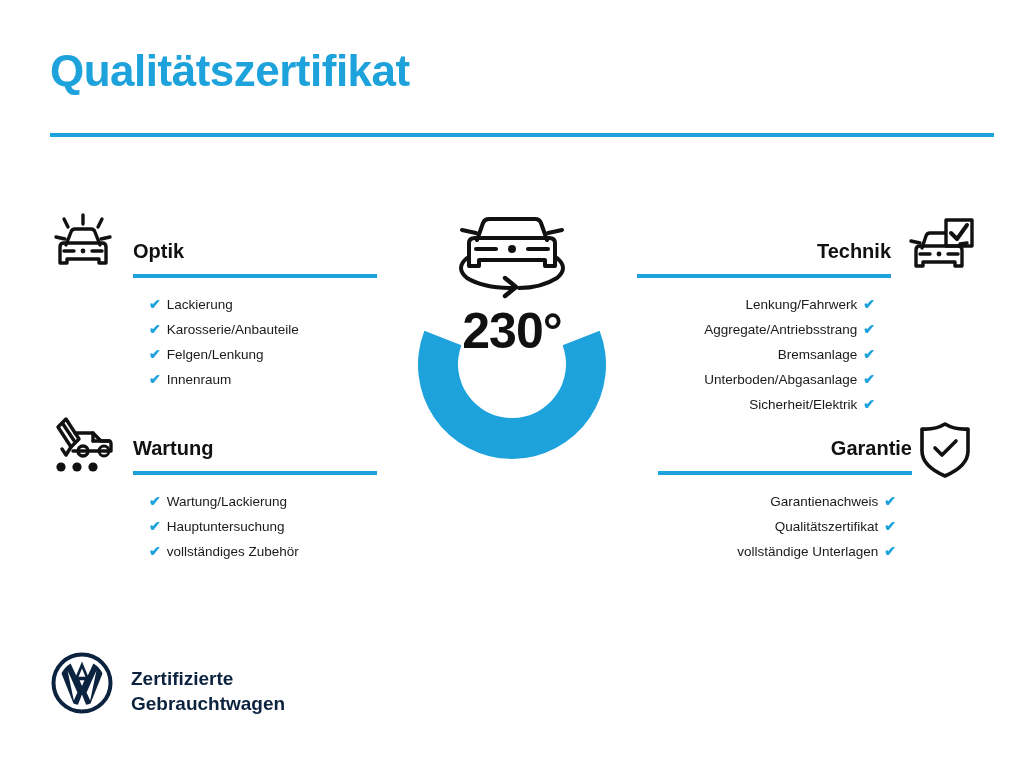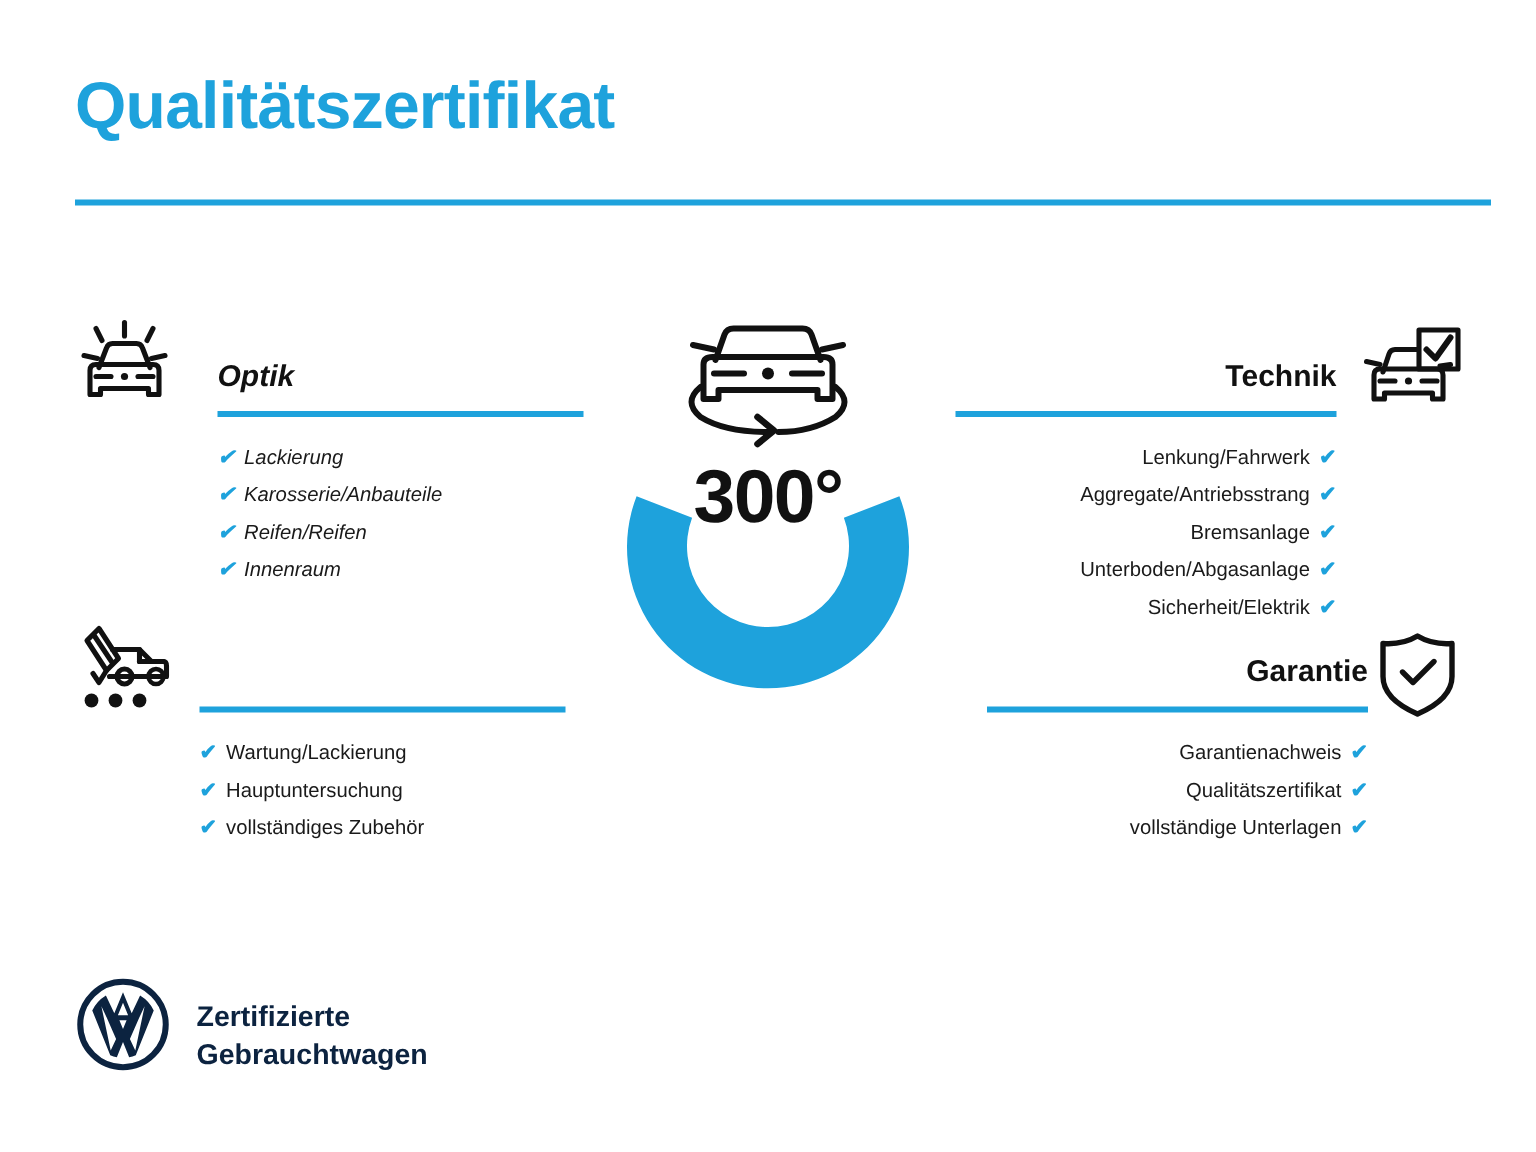--- a/index.html
+++ b/index.html
@@ -56,21 +56,21 @@
   .section-rule {
     position: absolute;
     left: 0;
     bottom: 0;
     width: 100%;
     height: 4px;
     background: #1ea2dc;
   }
   .check-list {
     list-style: none;
-    margin: 0;
+    margin: 16px;
     padding: 0;
     margin-top: 14px;
   }
   .check-list li {
     font-size: 13.5px;
     line-height: 24px;
     color: #1a1a1a;
     white-space: nowrap;
   }
   .check-mark {
@@ -82,21 +82,21 @@
   
   .sec-left .section-title { text-align: left; }
   .sec-left .check-list li { text-align: left; }
   .sec-left .check-mark { margin-right: 6px; }
 
   
   .sec-right .section-title { text-align: right; }
   .sec-right .check-list li { text-align: right; }
   .sec-right .check-mark { margin-left: 6px; }
 
-  #sec-optik   { left: 145px; top: 238px; width: 244px; font-style: italic; }
+  #sec-optik   { left: 133px; top: 238px; width: 244px; }
   #sec-wartung { left: 133px; top: 435px; width: 244px; }
   #sec-technik { left: 637px; top: 238px; width: 254px; }
   #sec-garantie{ left: 658px; top: 435px; width: 254px; }
 
   
   .sec-icon {
     position: absolute;
     display: block;
   }
   #icon-optik    { left: 49px;  top: 213px; }
@@ -228,38 +228,39 @@
       <line x1="109" y1="26" x2="95" y2="29"></line>
       <line x1="23" y1="45" x2="43" y2="45"></line>
       <line x1="75" y1="45" x2="95" y2="45"></line>
       <circle cx="59" cy="45" r="4" fill="#111111" stroke="none"></circle>
 
       <path d="M14 54 Q2 64 14 74 Q30 84 59 84"></path>
       <path d="M104 54 Q116 64 104 74 Q88 84 66 84"></path>
       <path d="M52 74 L63 83 L52 92" stroke-width="4.4"></path>
     </g>
   </svg>
-  <div id="badge-360">300°</div>
+  <div id="badge-360">230°</div>
 </div>
 
 <div class="section sec-left" id="sec-optik">
   <div class="section-head">
     <div class="section-title">Optik</div>
     <div class="section-rule"></div>
   </div>
   <ul class="check-list">
     <li><span class="check-mark">✔</span><span>Lackierung</span></li>
     <li><span class="check-mark">✔</span><span>Karosserie/Anbauteile</span></li>
-    <li><span class="check-mark">✔</span><span>Reifen/Reifen</span></li>
+    <li><span class="check-mark">✔</span><span>Felgen/Lenkung</span></li>
     <li><span class="check-mark">✔</span><span>Innenraum</span></li>
   </ul>
 </div>
 
 <div class="section sec-left" id="sec-wartung">
   <div class="section-head">
+    <div class="section-title">Wartung</div>
     <div class="section-rule"></div>
   </div>
   <ul class="check-list">
     <li><span class="check-mark">✔</span><span>Wartung/Lackierung</span></li>
     <li><span class="check-mark">✔</span><span>Hauptuntersuchung</span></li>
     <li><span class="check-mark">✔</span><span>vollständiges Zubehör</span></li>
   </ul>
 </div>
 
 <div class="section sec-right" id="sec-technik">

